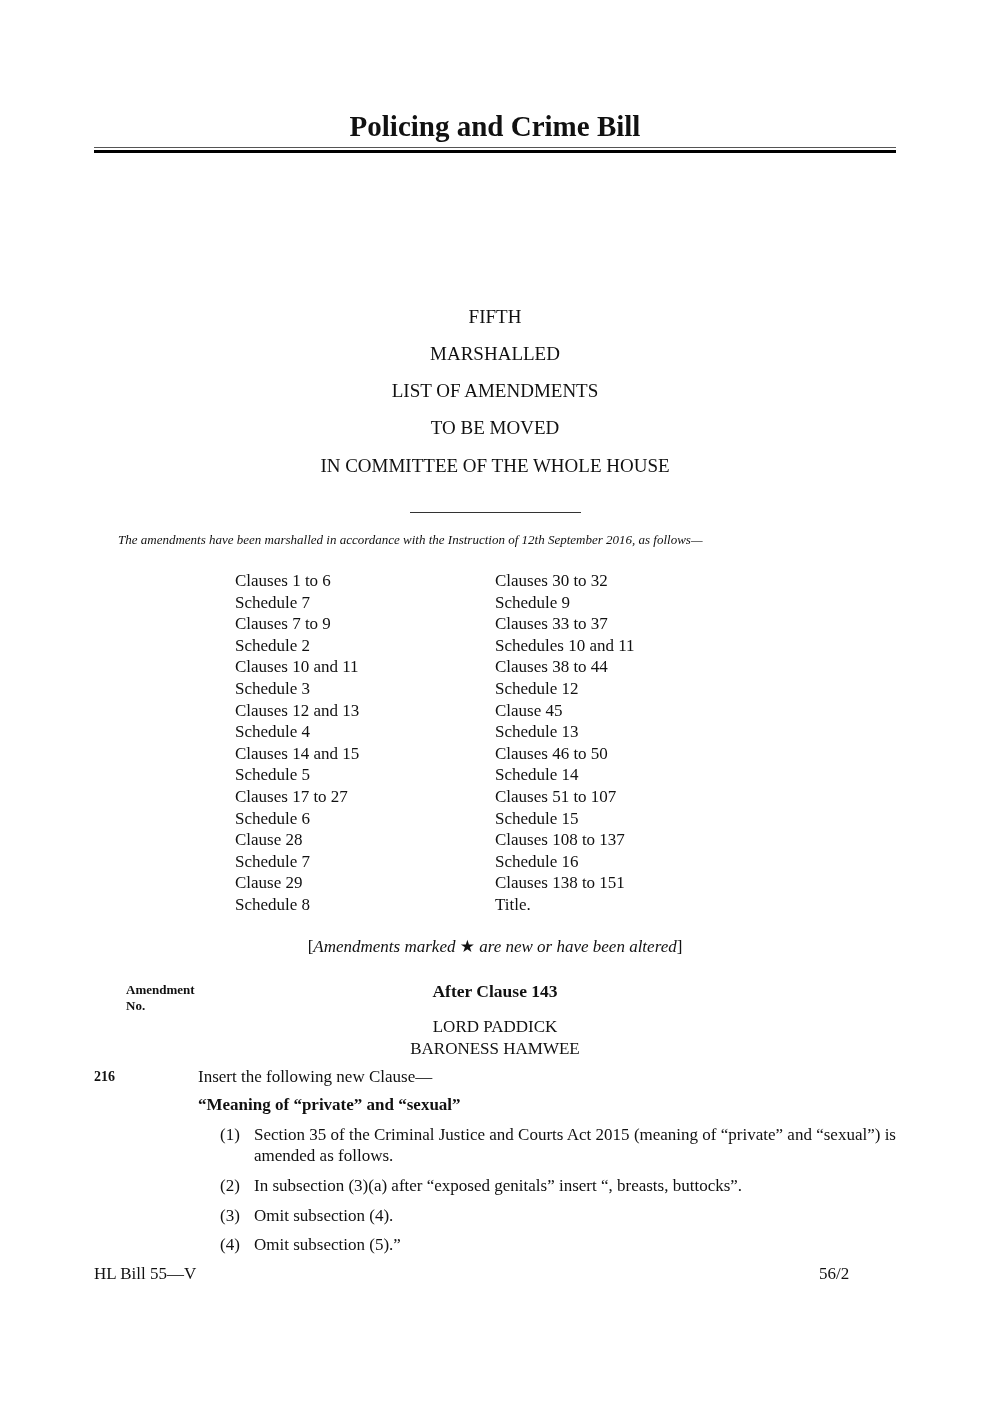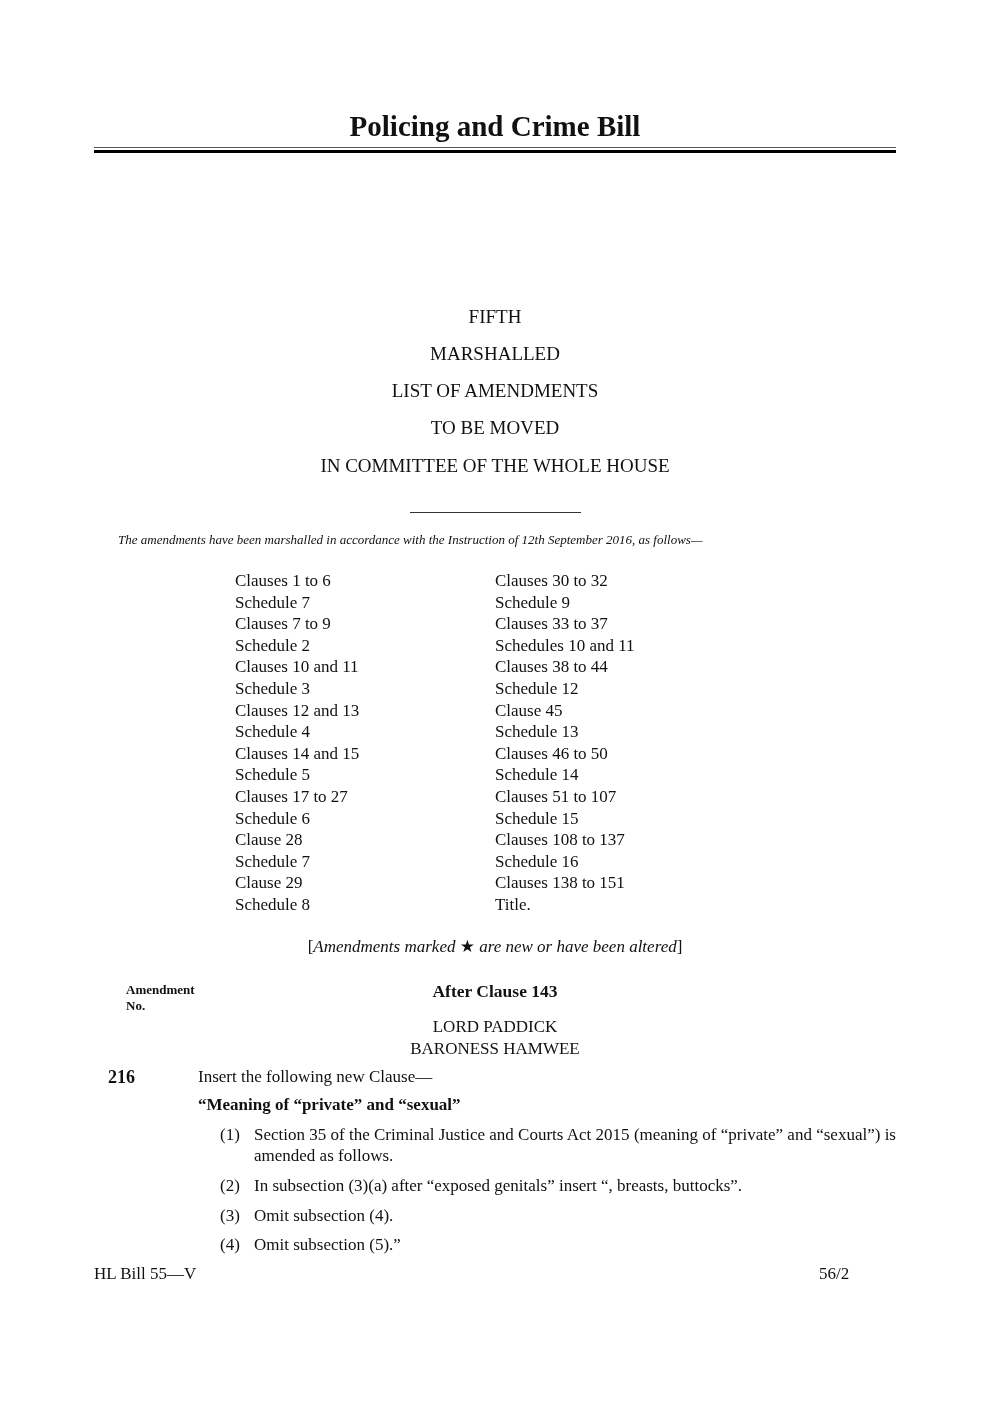--- a/index.html
+++ b/index.html
@@ -30,21 +30,21 @@
     left: 94px; width: 802px; top: 936px; text-align: center; font-size: 17px; line-height: 22px;
   }
   .note i { font-style: italic; margin-top: 29px; }
   .amend-label { left: 94px; top: 982px; font-size: 13px; font-weight: bold; line-height: 16px; margin-left: 32px; }
   .after-clause {
     left: 94px; width: 802px; top: 980px; text-align: center; font-size: 17.5px; font-weight: bold; line-height: 22px;
   }
   .name {
     left: 94px; width: 802px; text-align: center; font-size: 17px; line-height: 22px;
   }
-  .amend-no { left: 108px; top: 1066px; font-size: 18px; font-weight: bold; line-height: 22px; }
+  .amend-no { left: 94px; top: 1066px; font-size: 14px; font-weight: bold; line-height: 22px; }
   .body-text { left: 198px; font-size: 17px; line-height: 22px; }
   .clause-title { left: 198px; top: 1094px; font-size: 17px; font-weight: bold; line-height: 22px; }
   .sub { left: 220px; width: 676px; font-size: 17px; line-height: 21px; }
   .sub .num { position: absolute; left: 0; top: 0; }
   .sub .txt { margin-left: 34px; text-align: justify; }
   .footer-left { left: 94px; top: 1263px; font-size: 17px; line-height: 22px; }
   .footer-right { left: 819px; width: 86px; top: 1263px; font-size: 17px; line-height: 22px; text-align: left; }
 </style>
 </head>
 <body>

